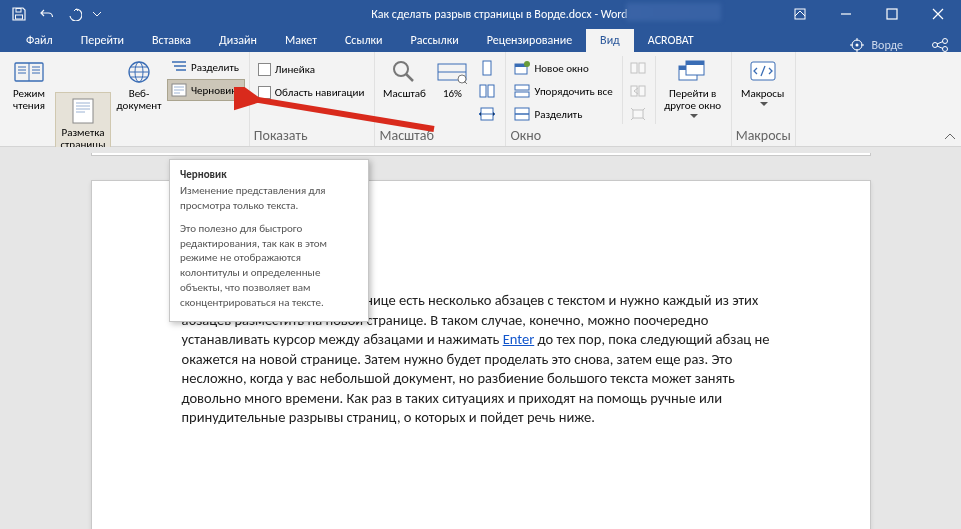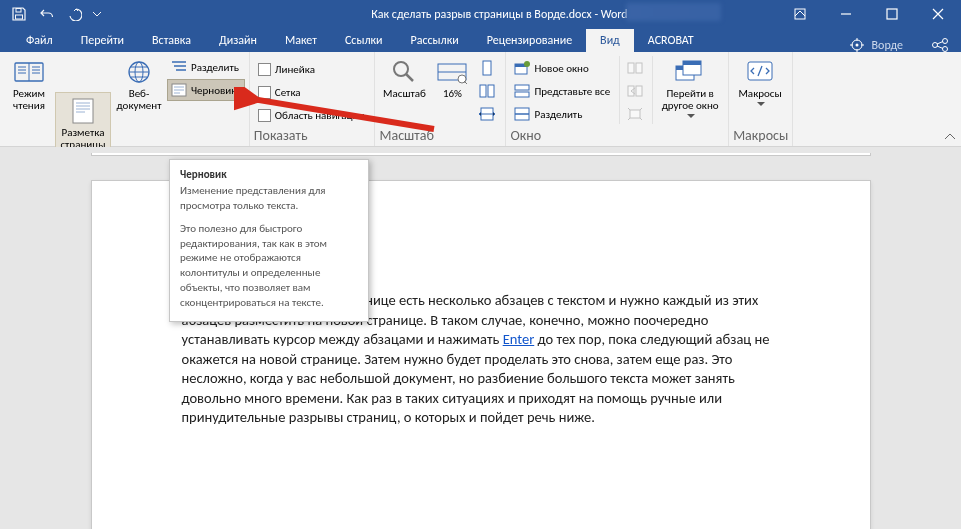--- a/index.html
+++ b/index.html
@@ -198,24 +198,20 @@
 
   <div class="group">
     <div class="group-body">
       <div class="small-list" style="padding-top:4px">
         <div class="small-btn">
             <div class="check"></div>
             <span>Линейка</span>
           </div>
         <div class="small-btn">
             <div class="check"></div>
-            <span>Сетка</span>
-          </div>
-        <div class="small-btn">
-            <div class="check"></div>
             <span>Область навигации</span>
           </div>
       </div>
     </div>
     <div class="group-label">Показать</div>
   </div>
 
   <div class="group">
     <div class="group-body">
       <div class="big-btn">
@@ -280,21 +276,21 @@
             </div>
             <span>Новое окно</span>
           </div>
         <div class="small-btn">
             <div class="small-icon">
               <svg width="16" height="14">
                 <rect x="1" y="1" width="14" height="5" fill="#fff" stroke="#3a6db5"></rect>
                 <rect x="1" y="8" width="14" height="5" fill="#fff" stroke="#3a6db5"></rect>
               </svg>
             </div>
-            <span>Представьте все</span>
+            <span>Упорядочить все</span>
           </div>
         <div class="small-btn">
             <div class="small-icon">
               <svg width="16" height="14">
                 <rect x="1" y="1" width="14" height="12" fill="#fff" stroke="#3a6db5"></rect>
                 <path d="M1 7h14" stroke="#3a6db5" stroke-width="1.5"></path>
               </svg>
             </div>
             <span>Разделить</span>
           </div>

